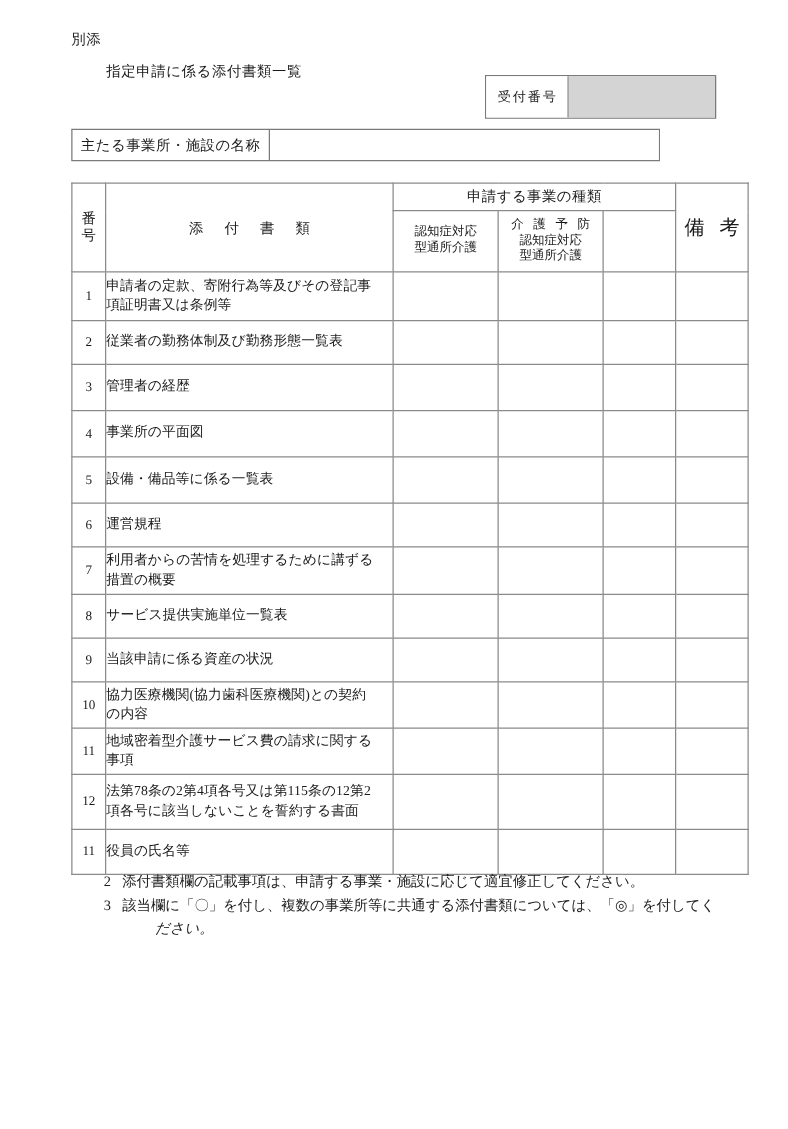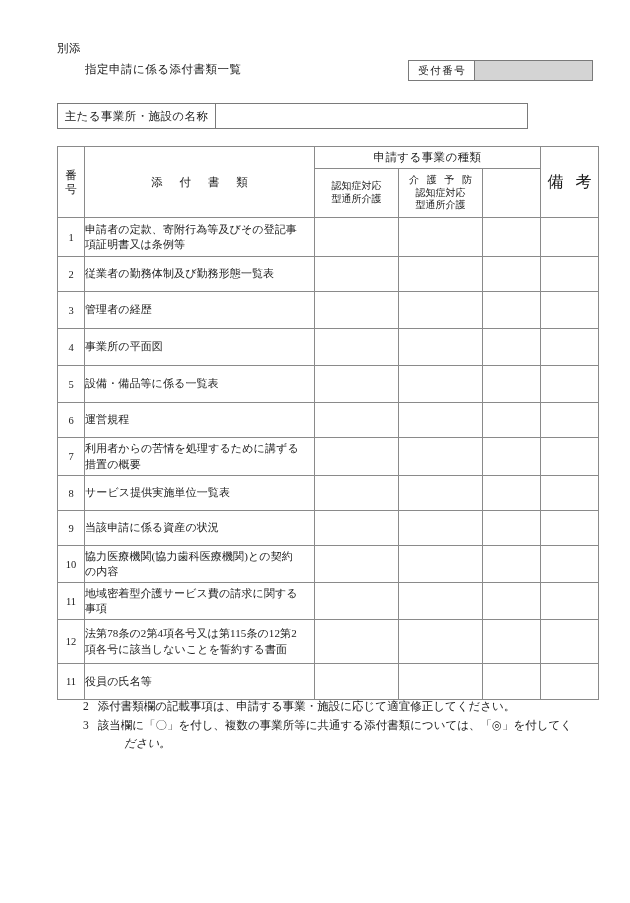--- a/index.html
+++ b/index.html
@@ -20,41 +20,41 @@
     left: 0;
     top: 0;
     width: 630px;
     height: 903px;
   }
 
   
   .doc-label {
     position: absolute;
     left: 57px;
-    top: 41px;
+    top: 24px;
     font-size: 11.5px;
     letter-spacing: 0.5px;
     white-space: nowrap;
   }
   .doc-title {
     position: absolute;
     left: 85px;
-    top: 62px;
+    top: 50px;
     font-size: 11.5px;
     letter-spacing: 0.5px;
     white-space: nowrap;
   }
 
   
   .receipt-box {
     position: absolute;
-    left: 408px;
+    left: 388px;
     top: 60px;
     width: 185px;
-    height: 21px;
+    height: 35px;
     border: 1px solid #7a7a7a;
     box-sizing: border-box;
     display: flex;
     align-items: stretch;
   }
   .receipt-label {
     width: 66px;
     border-right: 1px solid #7a7a7a;
     box-sizing: border-box;
     display: flex;

